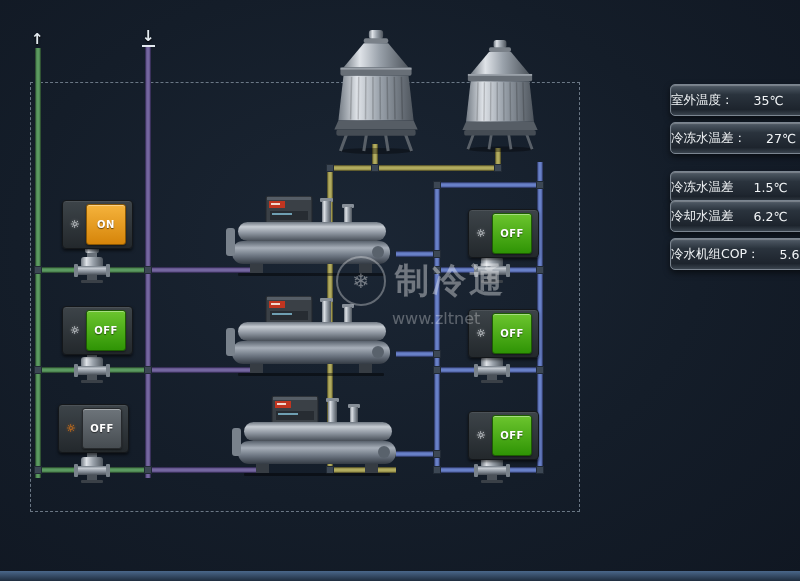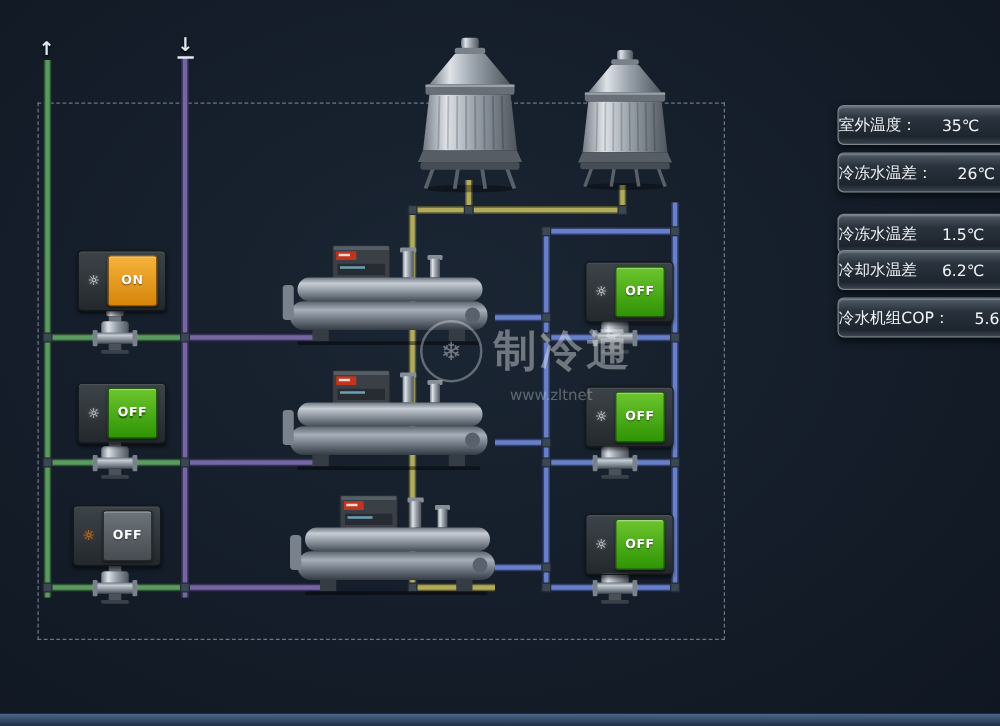--- a/index.html
+++ b/index.html
@@ -46,21 +46,21 @@
 
   
   .watermark{position:absolute;left:336px;top:256px;width:180px;pointer-events:none;}
   .wm-row{display:flex;align-items:center;gap:9px;}
   .wm-circle{
     width:46px;height:46px;border:2px solid rgba(255,255,255,.32);border-radius:50%;
     display:flex;align-items:center;justify-content:center;
     color:rgba(255,255,255,.4);font-size:20px;
   }
   .wm-brand{font-size:34px;font-weight:bold;color:rgba(255,255,255,.38);letter-spacing:3px;}
-  .wm-url{margin-top:3px;margin-left:72px;font-size:12px;color:rgba(255,255,255,.30);}
+  .wm-url{margin-top:3px;margin-left:56px;font-size:16px;color:rgba(255,255,255,.30);}
 
   
   .arrow{position:absolute;color:#e2e9ef;font-size:15px;font-weight:bold;
          line-height:1;text-shadow:0 1px 2px #000;}
   .arrow.up{left:31px;top:32px;}
   .arrow.down{left:142px;top:29px;border-bottom:2px solid #e2e9ef;padding-bottom:1px;}
 
   .footer{position:absolute;left:0;right:0;bottom:0;height:10px;
           background:linear-gradient(#4a678a,#1f2d3f);}
 </style>
@@ -227,21 +227,21 @@
     <span class="lamp">☼</span>
     <span class="pill offg">OFF</span>
   </div>
 
   <div class="metric" style="top:84px">
     <span>室外温度：</span>
     <span>35℃</span>
   </div>
   <div class="metric" style="top:122px">
     <span>冷冻水温差：</span>
-    <span>26℃</span>
+    <span>27℃</span>
   </div>
   <div class="metric" style="top:171px">
     <span>冷冻水温差</span>
     <span>1.5℃</span>
   </div>
   <div class="metric" style="top:200px">
     <span>冷却水温差</span>
     <span>6.2℃</span>
   </div>
   <div class="metric" style="top:238px">

